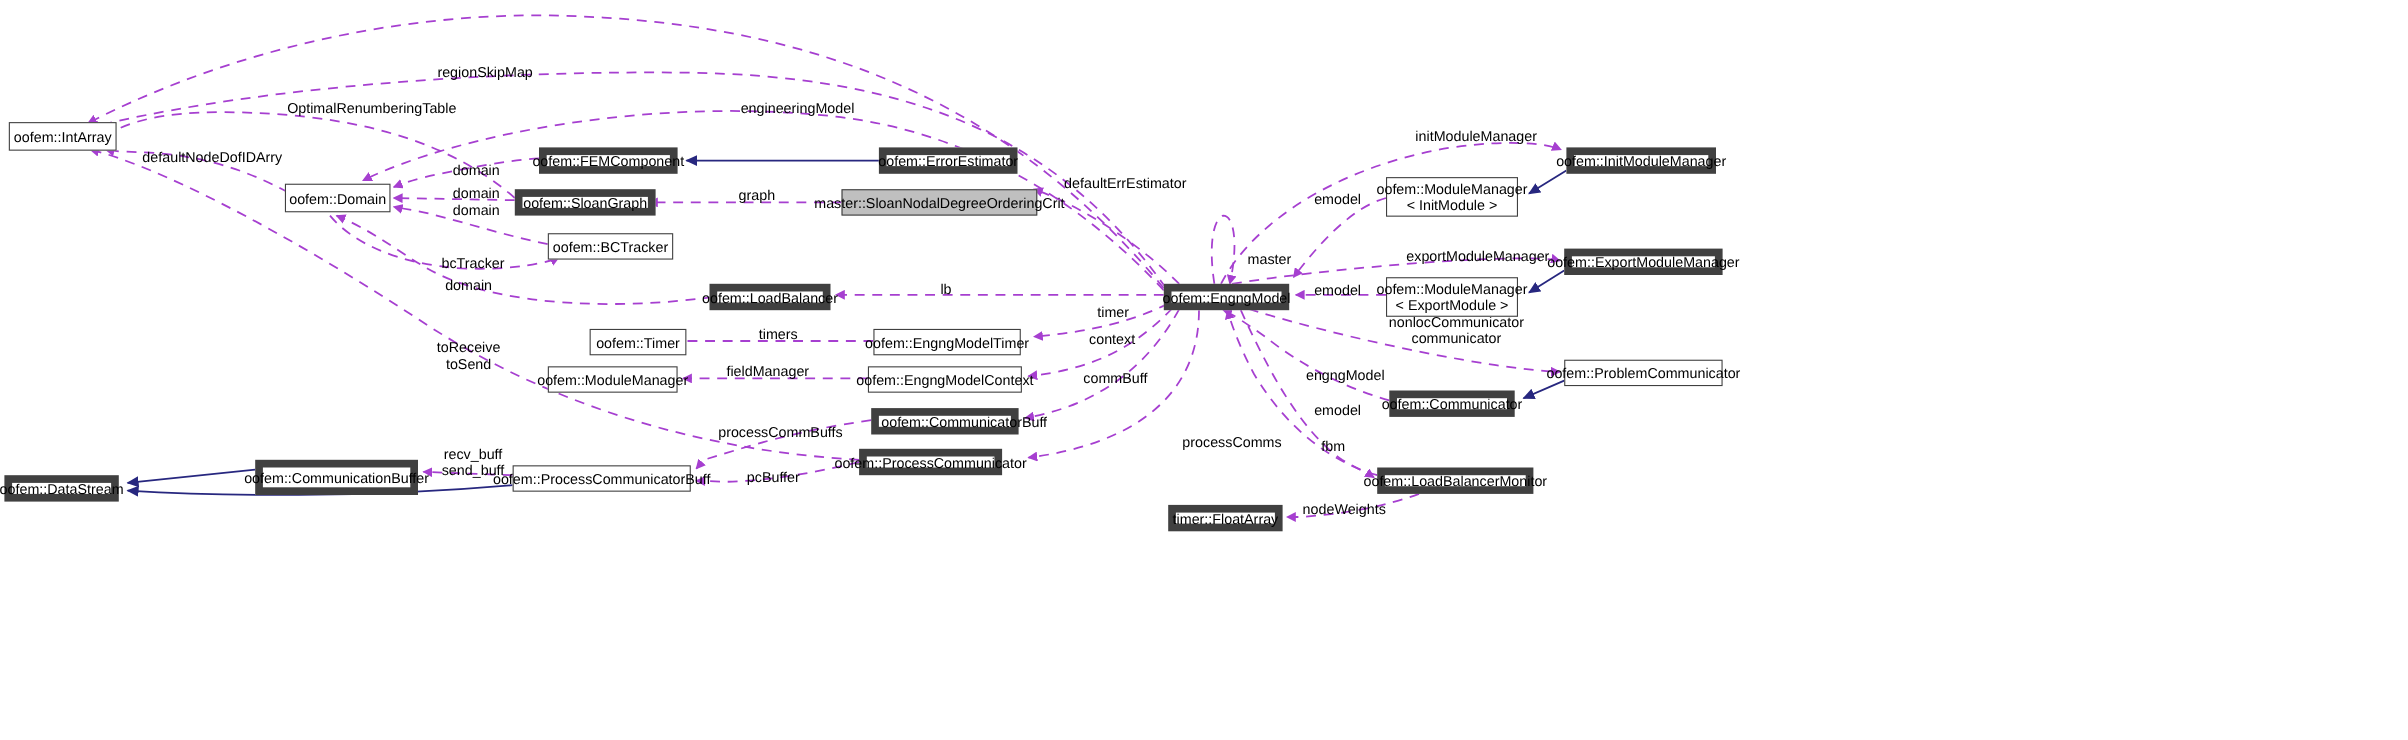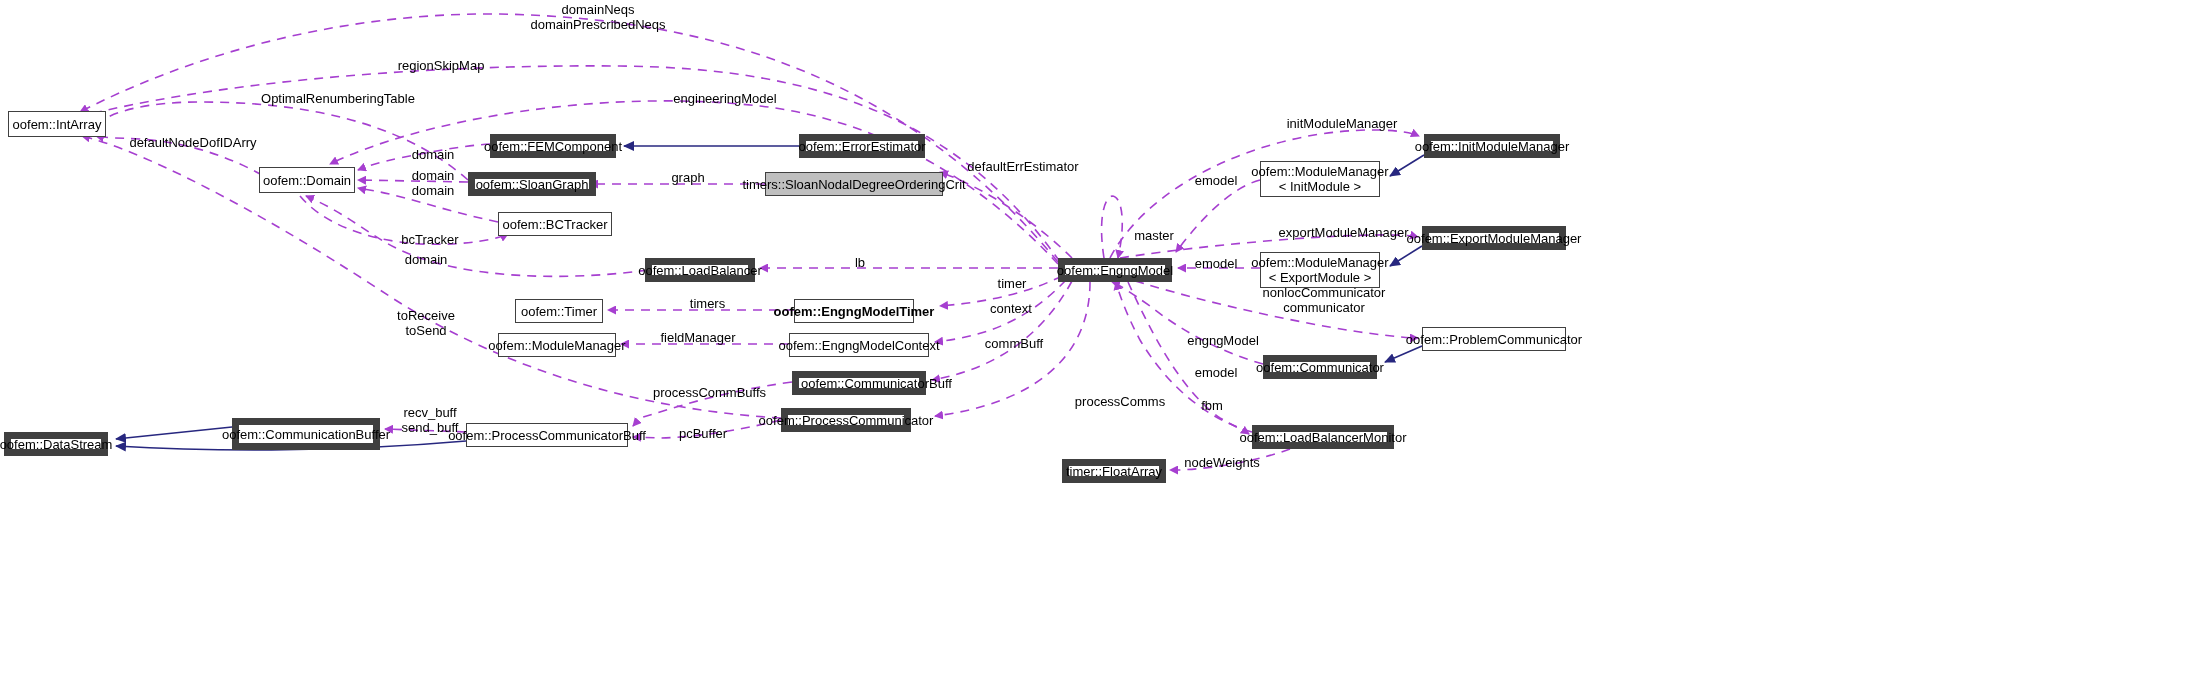--- a/index.html
+++ b/index.html
@@ -125,45 +125,43 @@
       <path marker-end="url(#arrInh)" d="M 466 441 C 330 453 200 451 116 446"></path>
     </g>
   </svg>
 
   <div class="node thick" style="left:8px;top:111px;width:98px;height:26px;">oofem::IntArray</div>
   <div class="node thick" style="left:259px;top:167px;width:96px;height:26px;">oofem::Domain</div>
   <div class="node" style="left:490px;top:134px;width:126px;height:24px;">oofem::FEMComponent</div>
   <div class="node" style="left:468px;top:172px;width:128px;height:24px;">oofem::SloanGraph</div>
   <div class="node thick" style="left:498px;top:212px;width:114px;height:24px;">oofem::BCTracker</div>
   <div class="node" style="left:799px;top:134px;width:126px;height:24px;">oofem::ErrorEstimator</div>
-  <div class="node highlight" style="left:765px;top:172px;width:178px;height:24px;">timers::SloanNodalDegreeOrderingCrit</div>
+  <div class="node highlight" style="left:765px;top:172px;width:178px;height:24px;">master::SloanNodalDegreeOrderingCrit</div>
   <div class="node" style="left:645px;top:258px;width:110px;height:24px;">oofem::LoadBalancer</div>
-  <div class="node thick" style="left:515px;top:299px;width:88px;height:24px;text-align:center;">oofem::Timer</div>
+  <div class="node thick" style="left:536px;top:299px;width:88px;height:24px;text-align:center;">oofem::Timer</div>
   <div class="node thick" style="left:498px;top:333px;width:118px;height:24px;">oofem::ModuleManager</div>
-  <div class="node thick" style="left:794px;top:299px;width:120px;height:24px;font-weight:bold;">oofem::EngngModelTimer</div>
+  <div class="node thick" style="left:794px;top:299px;width:134px;height:24px;">oofem::EngngModelTimer</div>
   <div class="node thick" style="left:789px;top:333px;width:140px;height:24px;">oofem::EngngModelContext</div>
   <div class="node" style="left:792px;top:371px;width:134px;height:24px;padding-left:40px;">oofem::CommunicatorBuff</div>
   <div class="node" style="left:781px;top:408px;width:130px;height:24px;">oofem::ProcessCommunicator</div>
   <div class="node" style="left:1058px;top:258px;width:114px;height:24px;">oofem::EngngModel</div>
   <div class="node" style="left:1062px;top:459px;width:104px;height:24px;">timer::FloatArray</div>
   <div class="node" style="left:4px;top:432px;width:104px;height:24px;">oofem::DataStream</div>
   <div class="node" style="left:232px;top:418px;width:148px;height:32px;">oofem::CommunicationBuffer</div>
   <div class="node thick" style="left:466px;top:423px;width:162px;height:24px;">oofem::ProcessCommunicatorBuff</div>
   <div class="node" style="left:1424px;top:134px;width:136px;height:24px;">oofem::InitModuleManager</div>
   <div class="node thick" style="left:1260px;top:161px;width:120px;height:36px;">oofem::ModuleManager
 &lt; InitModule &gt;</div>
   <div class="node" style="left:1422px;top:226px;width:144px;height:24px;">oofem::ExportModuleManager</div>
   <div class="node thick" style="left:1260px;top:252px;width:120px;height:36px;">oofem::ModuleManager
 &lt; ExportModule &gt;</div>
   <div class="node thick" style="left:1422px;top:327px;width:144px;height:24px;">oofem::ProblemCommunicator</div>
   <div class="node" style="left:1263px;top:355px;width:114px;height:24px;">oofem::Communicator</div>
   <div class="node" style="left:1252px;top:425px;width:142px;height:24px;">oofem::LoadBalancerMonitor</div>
 
-  <div class="edge-label" style="left:498px;top:2px;width:200px;">domainNeqs
-domainPrescribedNeqs</div>
   <div class="edge-label" style="left:386px;top:58px;width:110px;">regionSkipMap</div>
   <div class="edge-label" style="left:243px;top:91px;width:190px;">OptimalRenumberingTable</div>
   <div class="edge-label" style="left:660px;top:91px;width:130px;">engineeringModel</div>
   <div class="edge-label" style="left:113px;top:135px;width:160px;">defaultNodeDofIDArry</div>
   <div class="edge-label" style="left:403px;top:147px;width:60px;">domain</div>
   <div class="edge-label" style="left:403px;top:168px;width:60px;">domain</div>
   <div class="edge-label" style="left:403px;top:183px;width:60px;">domain</div>
   <div class="edge-label" style="left:663px;top:170px;width:50px;">graph</div>
   <div class="edge-label" style="left:390px;top:232px;width:80px;">bcTracker</div>
   <div class="edge-label" style="left:396px;top:252px;width:60px;">domain</div>

